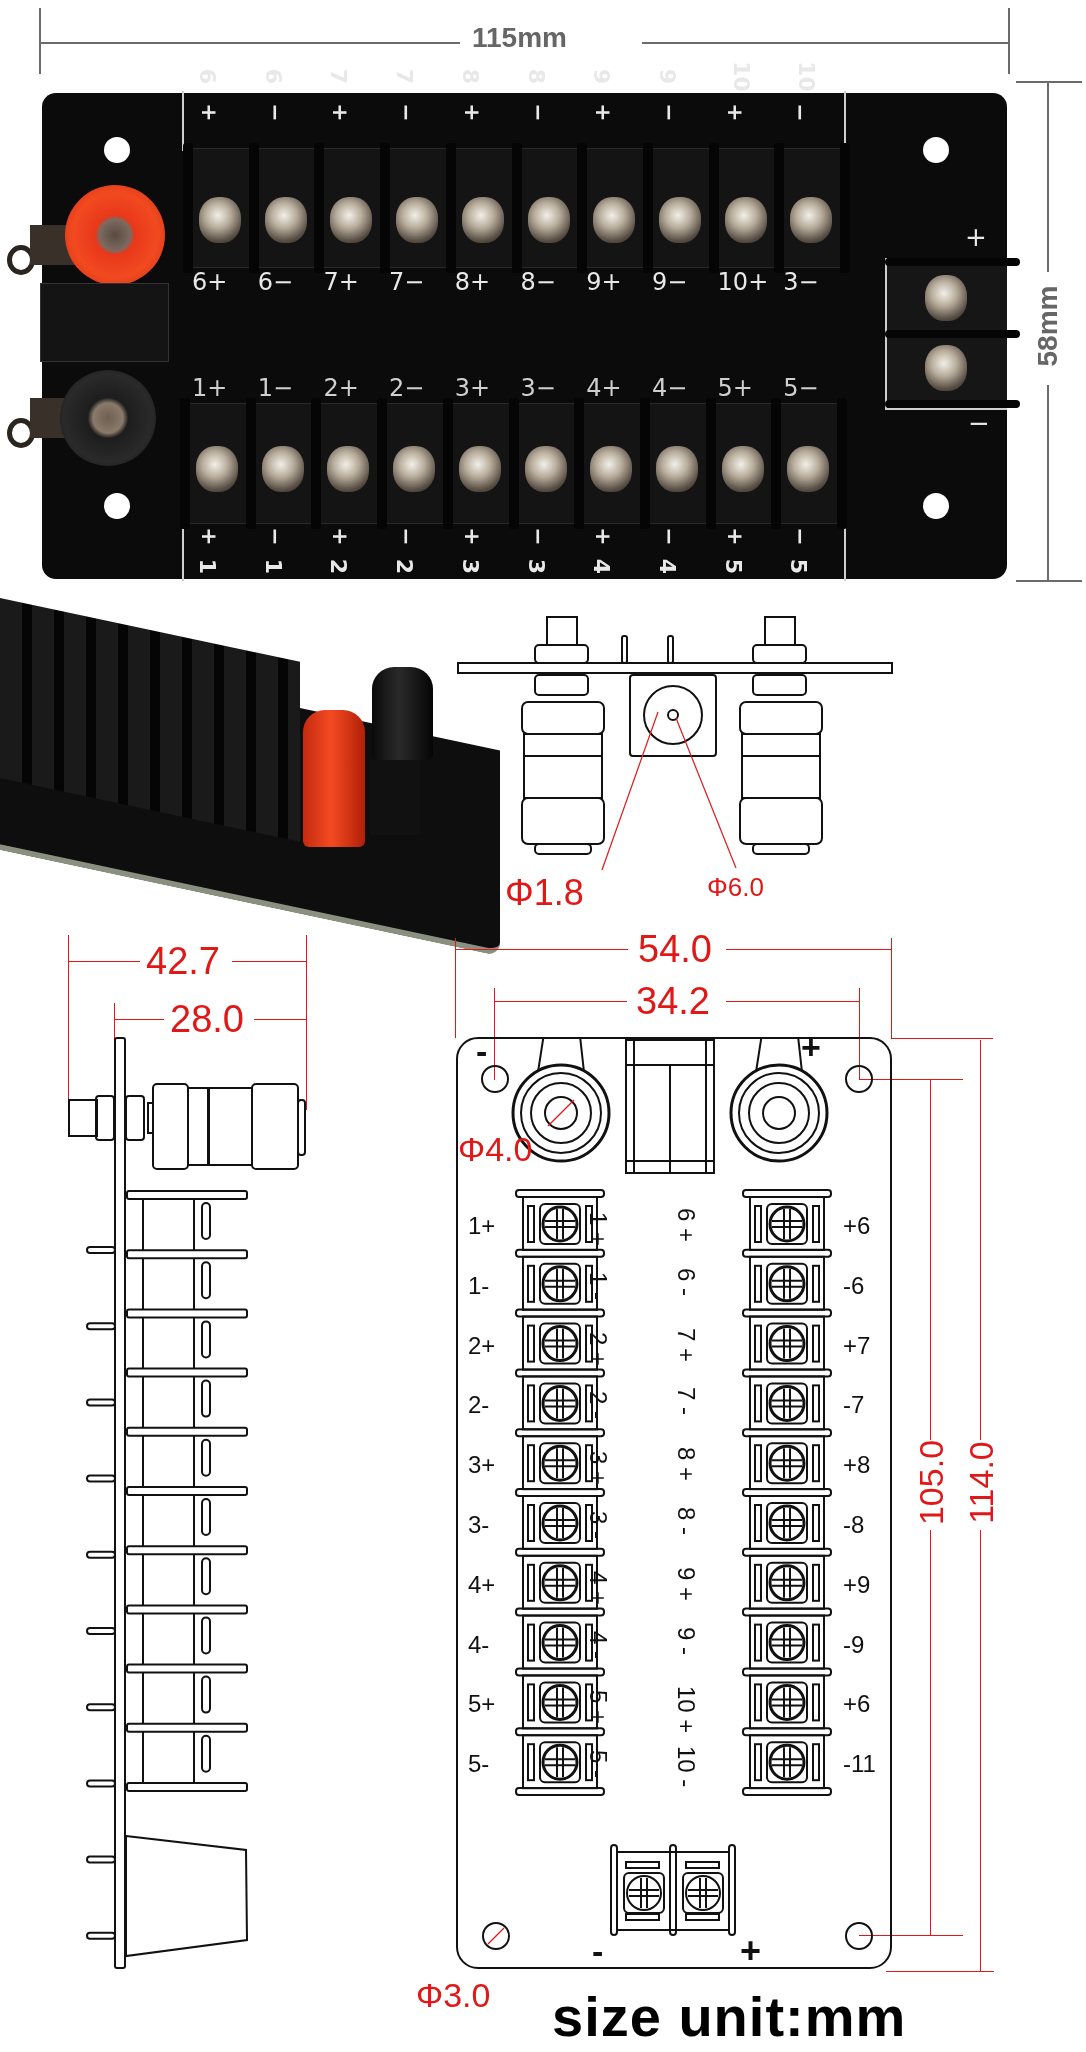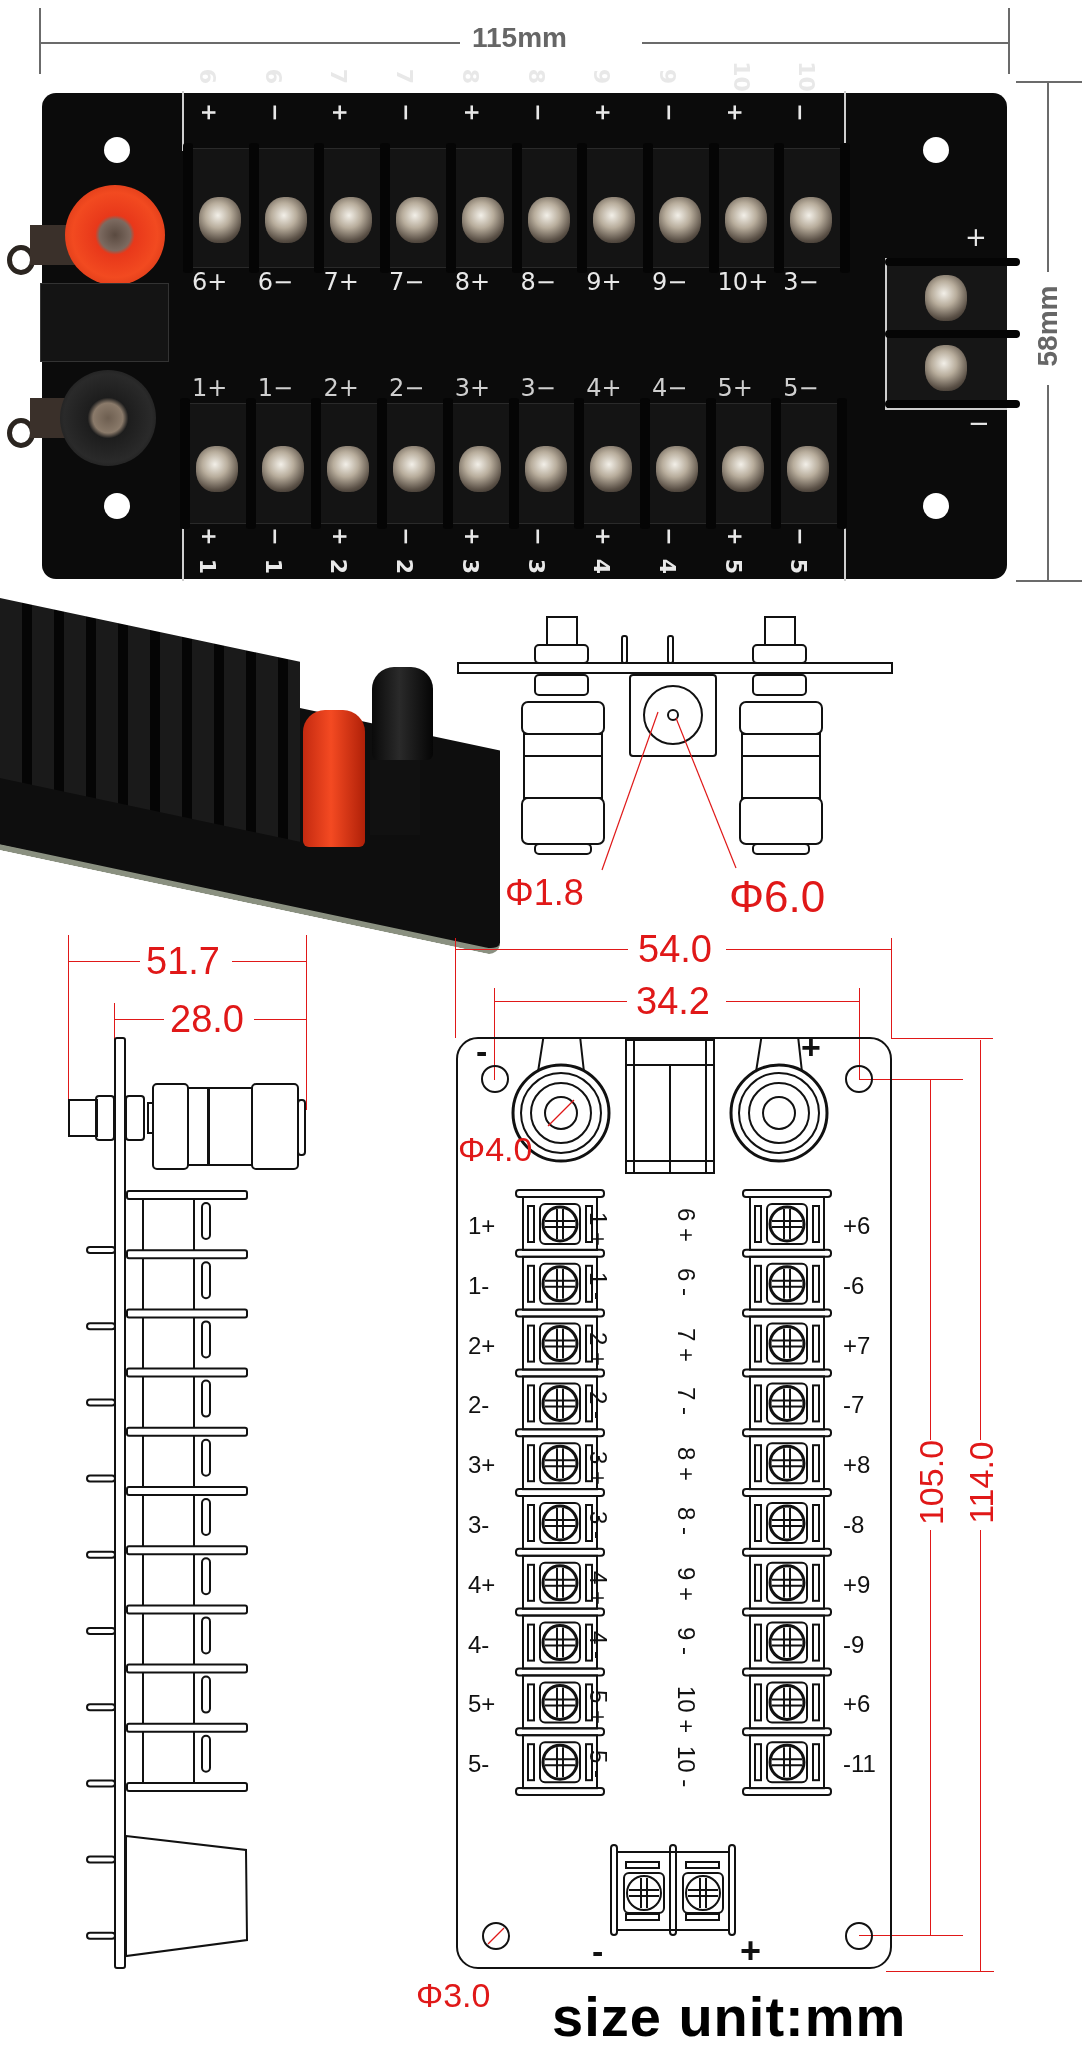--- a/index.html
+++ b/index.html
@@ -227,29 +227,29 @@
     <rect x="190" y="75" width="86" height="81" rx="3"></rect>
     <circle cx="233" cy="115" r="29"></circle>
     <circle cx="233" cy="115" r="5"></circle>
   </g>
   <g stroke="#e01818" stroke-width="1.2">
     <line x1="162" y1="270" x2="218" y2="112"></line>
     <line x1="296" y1="268" x2="236" y2="118"></line>
   </g>
 </svg>
 <div class="red-text" style="left:505px;top:872px;font-size:36px;">Φ1.8</div>
-<div class="red-text" style="left:729px;top:872px;font-size:44px;">Φ6.0</div>
+<div class="red-text" style="left:707px;top:872px;font-size:26px;">Φ6.0</div>
 
 <div>
   <div class="red-line" style="left:68px;top:935px;width:1px;height:175px;"></div>
   <div class="red-line" style="left:306px;top:935px;width:1px;height:175px;"></div>
   <div class="red-line" style="left:114px;top:1003px;width:1px;height:38px;"></div>
   <div class="red-line" style="left:68px;top:961px;width:72px;height:1px;"></div>
   <div class="red-line" style="left:232px;top:961px;width:74px;height:1px;"></div>
-  <div class="red-text" style="left:146px;top:940px;">51.7</div>
+  <div class="red-text" style="left:146px;top:940px;">42.7</div>
   <div class="red-line" style="left:114px;top:1019px;width:50px;height:1px;"></div>
   <div class="red-line" style="left:254px;top:1019px;width:52px;height:1px;"></div>
   <div class="red-text" style="left:170px;top:998px;">28.0</div>
 </div>
 <svg class="abs" style="left:60px;top:1030px;" width="260" height="950">
   <g fill="none" stroke="#111" stroke-width="2">
     <rect x="55" y="8" width="10" height="930" rx="2"></rect>
 
     <rect x="9" y="70" width="28" height="36"></rect>
     <rect x="36" y="66" width="18" height="44" rx="3"></rect>

